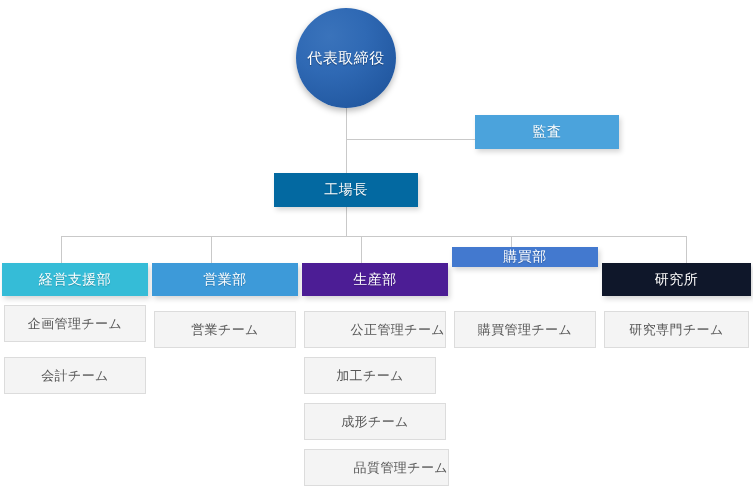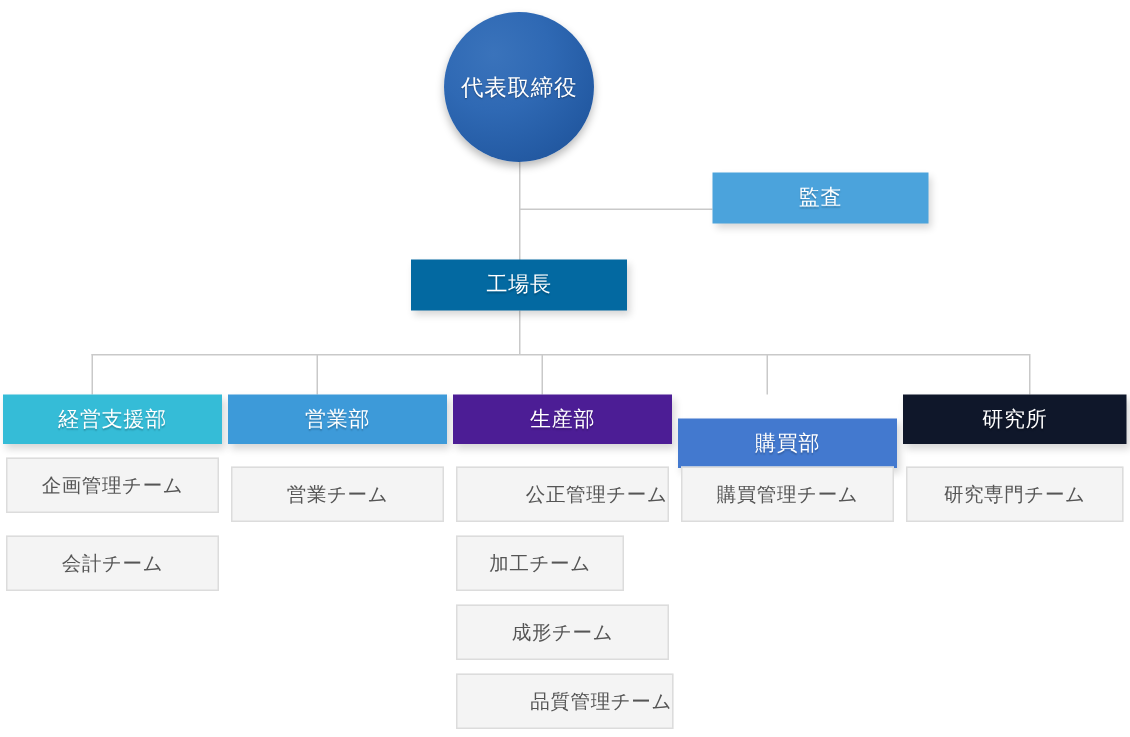--- a/index.html
+++ b/index.html
@@ -119,42 +119,42 @@
 
   <div class="node-box" style="left:2px; top:263px; width:146px; height:33px; background:#35bcd7;">
     <span>経営支援部</span>
   </div>
   <div class="node-box" style="left:152px; top:263px; width:146px; height:33px; background:#3d9ad9;">
     <span>営業部</span>
   </div>
   <div class="node-box" style="left:302px; top:263px; width:146px; height:33px; background:#4c1d95;">
     <span>生産部</span>
   </div>
-  <div class="node-box" style="left:452px; top:279px; width:146px; height:33px; background:#4379cf;">
+  <div class="node-box" style="left:452px; top:247px; width:146px; height:20px; background:#4379cf;">
     <span>購買部</span>
   </div>
   <div class="node-box" style="left:602px; top:263px; width:149px; height:33px; background:#0f172a;">
     <span>研究所</span>
   </div>
 
   <div class="team-box" style="left:4px; top:305px; width:142px; height:37px;">
     <span>企画管理チーム</span>
   </div>
   <div class="team-box" style="left:154px; top:311px; width:142px; height:37px;">
     <span>営業チーム</span>
   </div>
 
   <div class="team-box" style="left:4px; top:357px; width:142px; height:37px;">
     <span>会計チーム</span>
   </div>
 
   <div class="team-box" style="left:304px; top:311px; width:142px; height:37px;justify-content:flex-end;">
     <span>公正管理チーム</span>
   </div>
-  <div class="team-box" style="left:304px; top:357px; width:112px; height:37px;font-family:Liberation Mono, monospace;">
+  <div class="team-box" style="left:304px; top:357px; width:132px; height:37px;font-family:Liberation Mono, monospace;">
     <span>加工チーム</span>
   </div>
   <div class="team-box" style="left:304px; top:403px; width:142px; height:37px;">
     <span>成形チーム</span>
   </div>
   <div class="team-box" style="left:304px; top:449px; width:145px; height:37px;justify-content:flex-end;">
     <span>品質管理チーム</span>
   </div>
 
   <div class="team-box" style="left:454px; top:311px; width:142px; height:37px;">

